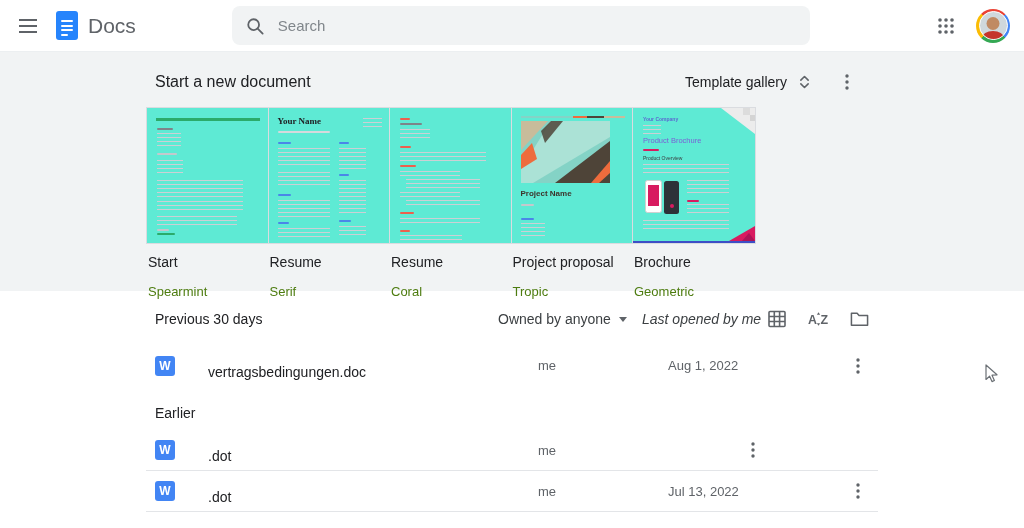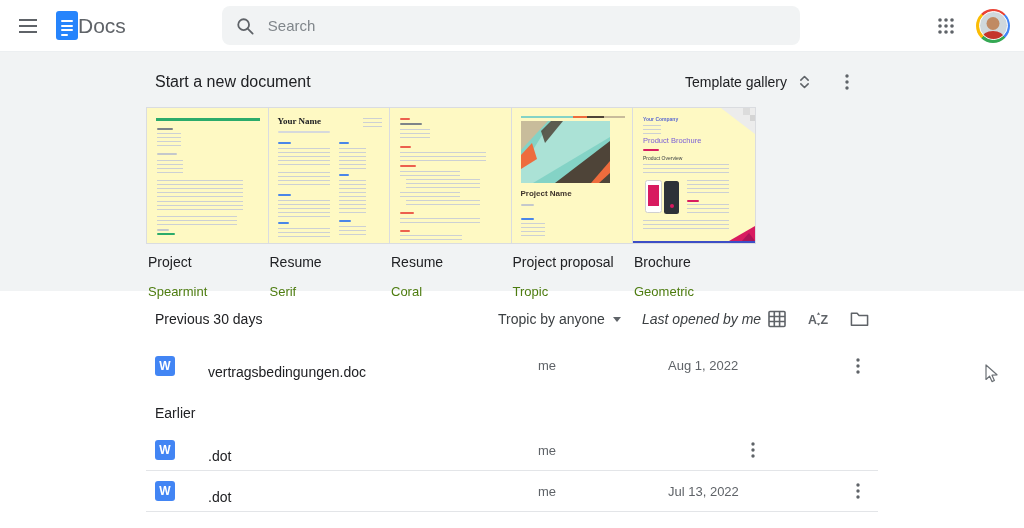--- a/index.html
+++ b/index.html
@@ -12,21 +12,21 @@
   .icon-btn { width:40px; height:40px; border:none; background:transparent; border-radius:50%;
     display:flex; align-items:center; justify-content:center; cursor:pointer; color:var(--text-secondary,#5f6368); }
   .logo-group { display:flex; align-items:center; margin-left:8px; cursor:pointer; }
   .docs-logo { width:22px; height:29px; background:var(--docs-blue,#2684fc); border-radius:3px;
     position:relative; }
   .docs-logo i { position:absolute; left:5px; height:2.4px; background:#fff; border-radius:1px; }
   .docs-logo i:nth-child(1){ top:9px;  width:12px; }
   .docs-logo i:nth-child(2){ top:13.5px; width:12px; }
   .docs-logo i:nth-child(3){ top:18px; width:12px; }
   .docs-logo i:nth-child(4){ top:22.5px; width:7px; }
-  .product-name { font-size:21px; color:var(--text-secondary,#5f6368); }
+  .product-name { font-size:21px; color:var(--text-secondary,#5f6368); margin-left:10px; }
   .searchbar { margin-left:96px; width:578px; height:39px; background:var(--surface-gray,#f1f3f4);
     border-radius:8px; display:flex; align-items:center; padding:0 14px; }
   .searchbar input { border:none; outline:none; background:transparent; font-size:15px;
     margin-left:14px; flex:1; color:#202124; font-family:"Liberation Sans",sans-serif; }
   .searchbar input::placeholder { color:#80868b; }
   .top-right { margin-left:auto; display:flex; align-items:center; gap:10px; }
   .avatar-ring { width:34px; height:34px; border-radius:50%; padding:2.5px; cursor:pointer;
     background:conic-gradient(from 45deg, var(--google-blue,#4285f4) 0 25%, var(--google-green,#34a853) 0 50%,
       var(--google-yellow,#fbbc04) 0 75%, var(--google-red,#ea4335) 0 100%); }
   .avatar-ring .ph { width:29px; height:29px; border-radius:50%; border:1.5px solid #fff; overflow:hidden;
@@ -40,21 +40,21 @@
   .tpl-section { background:var(--surface-gray,#f1f3f4); padding:12px 0 14px; height:239px; }
   .content { width:732px; margin:0 auto; }
   .tpl-head { display:flex; align-items:center; height:36px; padding:0 4px 0 9px; }
   .tpl-title { font-size:16px; color:#202124; }
   .tpl-head-right { margin-left:auto; display:flex; align-items:center; gap:14px; padding-right:14px; }
   .gallery-btn { display:flex; align-items:center; gap:12px; border:none; background:transparent;
     font-size:14px; font-weight:500; color:#202124; padding:8px 10px; border-radius:4px; cursor:pointer;
     font-family:"Liberation Sans",sans-serif; }
   .tpl-row { display:flex; gap:14.5px; margin-top:7px; }
   .tpl-item { width:107px; }
-  .card { width:124px; height:137px; background:#fef9c3; border:1px solid #dadce0; border-radius:0;
+  .card { width:124px; height:137px; background:#5eead4; border:1px solid #dadce0; border-radius:0;
     position:relative; overflow:hidden; cursor:pointer; }
   .card-name { font-size:14px; font-weight:500; color:#202124; margin-top:10px; padding-left:2px; }
   .card-style { font-size:13px; color:#4d7c0f; margin-top:14px; padding-left:2px; min-height:15px; }
 
   .abs { position:absolute; }
   .lines { position:absolute; background-image:repeating-linear-gradient(
       #ccd0d4 0px, #ccd0d4 1.3px, transparent 1.3px, transparent 4px); }
   .mini { position:absolute; height:2px; border-radius:1px; }
 
   
@@ -182,21 +182,21 @@
           <div class="mini" style="left:10px;top:20px;width:16px;background:#7e8489;"></div>
           <div class="lines" style="left:10px;top:25px;width:24px;height:14px;"></div>
           <div class="mini" style="left:10px;top:45px;width:20px;background:#c4c8cc;"></div>
           <div class="lines" style="left:10px;top:52px;width:26px;height:13px;"></div>
           <div class="lines" style="left:10px;top:72px;width:86px;height:17px;"></div>
           <div class="lines" style="left:10px;top:93px;width:86px;height:12px;"></div>
           <div class="lines" style="left:10px;top:108px;width:80px;height:9px;"></div>
           <div class="mini" style="left:10px;top:121px;width:12px;background:#c4c8cc;"></div>
           <div class="mini" style="left:10px;bottom:8px;width:18px;background:var(--spearmint-green,#2bab6b);"></div>
         </div>
-        <div class="card-name">Project</div>
+        <div class="card-name">Start</div>
         <div class="card-style">Spearmint</div>
       </div>
 
       <div class="tpl-item">
         <div class="card">
           <div class="tiny serif-name" style="left:9px;top:9px;font-size:9px;">Your Name</div>
           <div class="lines" style="right:9px;top:10px;width:19px;height:12px;"></div>
           <div class="mini" style="left:9px;top:23px;width:52px;background:#d6d9dc;"></div>
           <div class="mini" style="left:9px;top:34px;width:13px;background:var(--serif-blue,#4a86e8);"></div>
           <div class="lines" style="left:9px;top:40px;width:52px;height:20px;"></div>
@@ -294,21 +294,21 @@
     </div>
   </div>
 </section>
 
 <section class="docs-section">
   <div class="content">
 
     <div class="list-toolbar">
       <span class="group-title">Previous 30 days</span>
       <button class="owned-filter">
-        <span>Tropic by anyone</span>
+        <span>Owned by anyone</span>
         <span class="caret-down"></span>
       </button>
       <button class="sort-label">Last opened by me</button>
       <div class="toolbar-icons">
         <button class="tool-btn">
           <svg width="18" height="18" viewBox="0 0 18 18" fill="none" stroke="currentColor" stroke-width="1.6">
             <rect x="1" y="1.5" width="16" height="15" rx="1"></rect>
             <path d="M1 6.5h16M1 11.5h16M6.3 1.5v15M11.6 1.5v15"></path>
           </svg>
         </button>

